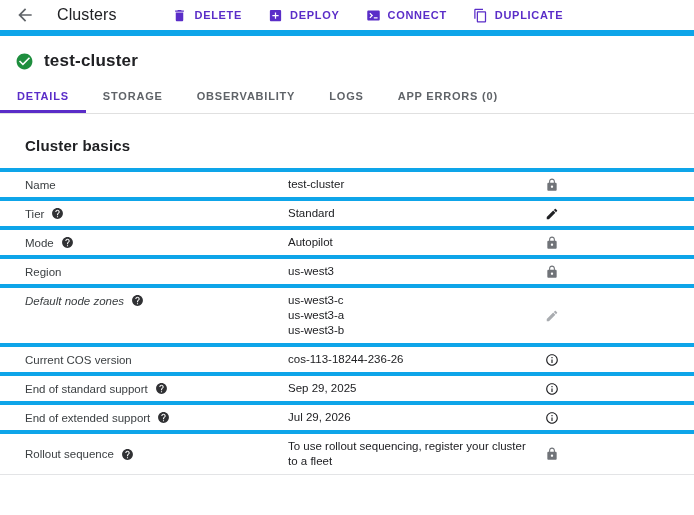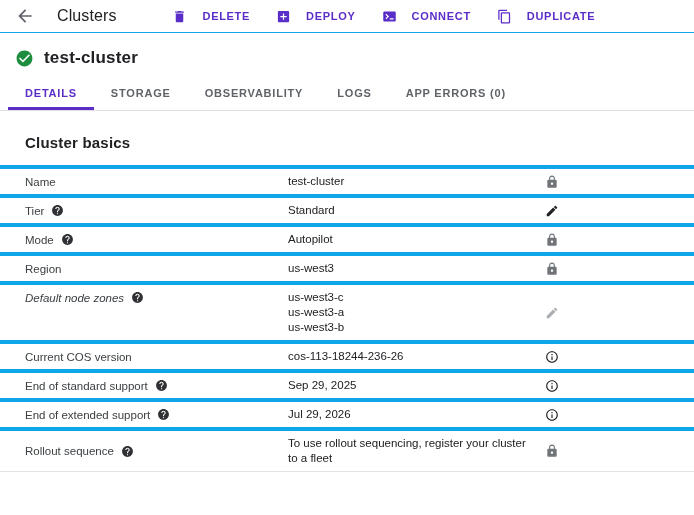--- a/index.html
+++ b/index.html
@@ -2,36 +2,36 @@
 <html style="--accent: #5a2dc8; --success: #1e8e3e;"><head>
 <meta charset="utf-8">
 <style>
   * { margin:0; padding:0; box-sizing:border-box; }
   html,body { width:694px; height:515px; background:#fff; overflow:hidden;
     font-family:"Liberation Sans","DejaVu Sans",sans-serif; color:#202124; }
   svg { display:block; width:100%; height:100%; }
 
   
   .topbar { height:33px; display:flex; align-items:center; padding:15px 15px;
-    border-bottom:1px solid #0ea5e9; background:#fff; }
+    border-bottom:6px solid #0ea5e9; background:#fff; }
   .back-btn { width:20px; height:20px; color:#5f6368; cursor:pointer; border:none; background:none; padding:0; }
   .topbar-title { font-size:16px; color:#202124; margin-left:22px; margin-right:56px; letter-spacing:.1px; }
   .actions { display:flex; align-items:center; gap:26px; }
-  .action-btn { display:flex; align-items:center; gap:15px; border:none; background:none;
+  .action-btn { display:flex; align-items:center; gap:7px; border:none; background:none;
     color:var(--accent); font-weight:700; font-size:11px; letter-spacing:.7px; cursor:pointer;
     font-family:inherit; }
   .btn-ic { width:15px; height:15px; }
 
   
   .cluster-head { display:flex; align-items:center; gap:10px; padding:15px 15px 11px 15px; }
   .status-ic { width:19px; height:19px; color:var(--success); }
   .cluster-name { font-size:17px; font-weight:700; color:#202124; letter-spacing:.2px; }
 
   
-  .tabs { display:flex; align-items:stretch; height:32px; padding-left:8px;
+  .tabs { display:flex; align-items:stretch; height:32px; padding-left:0;
     border-bottom:1px solid #e0e0e0; }
   .tab { display:flex; align-items:center; padding:0 17px; font-size:11px; font-weight:700;
     letter-spacing:.8px; color:#5f6368; cursor:pointer; border:none; background:none;
     border-bottom:3px solid transparent; font-family:inherit; }
   .tab.active { color:var(--accent); border-bottom-color:var(--accent); }
 
   
   .section-title { font-size:15px; font-weight:700; color:#202124; margin:23px 0 14px 25px; letter-spacing:.2px; }
 
   .kv-table { width:100%; }

